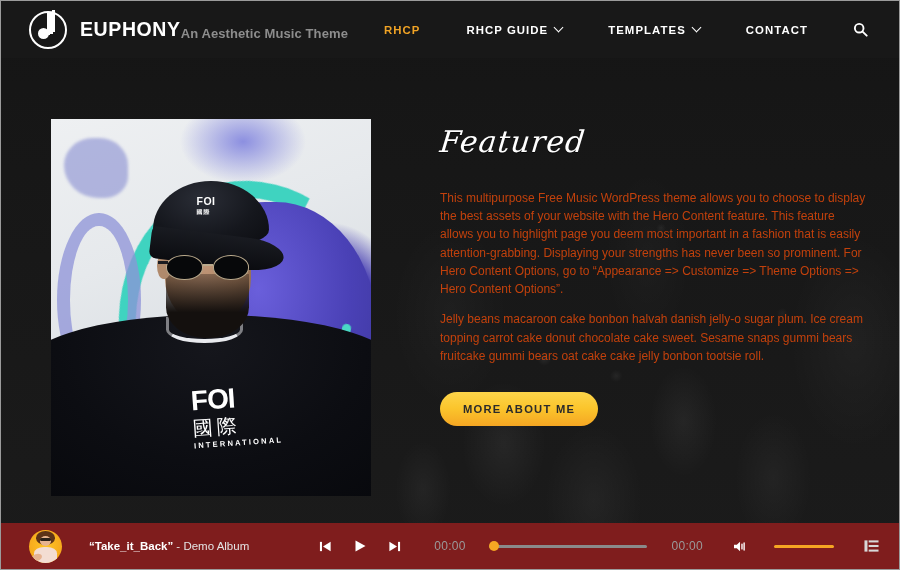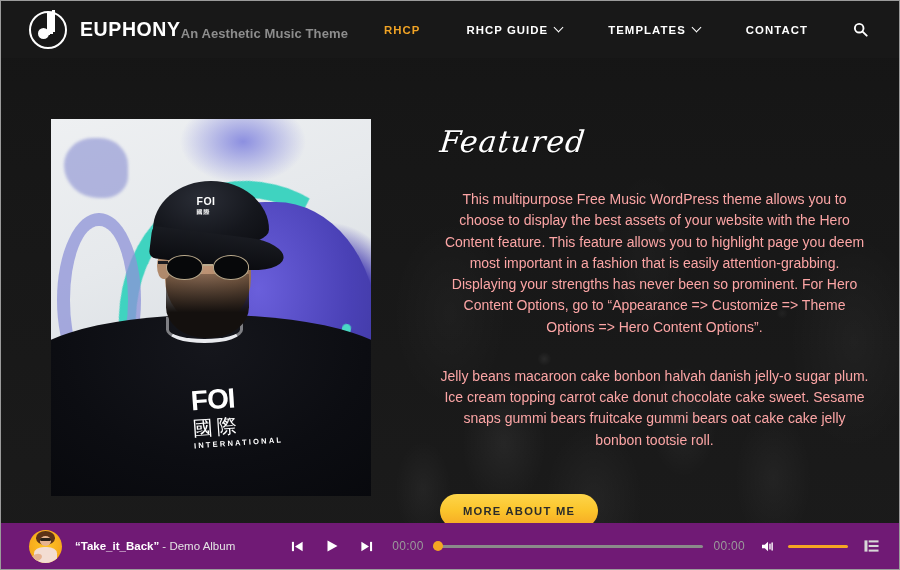--- a/index.html
+++ b/index.html
@@ -345,30 +345,29 @@
   .featured-title {
     font-family: "DejaVu Serif", serif;
     font-style: italic;
     font-size: 30px;
     color: #ffffff;
     letter-spacing: 1px;
     transform: skewX(-6deg);
     text-shadow: 0 1px 0 rgba(0,0,0,.6);
   }
   .hero-p {
-    color: #fca5a5;
-    font-size: 14px;
+    color: #c2410c;
+    font-size: 12px;
     line-height: 1.52;
     margin-top: 30px;
-    text-align: center;
-  }
-  .hero-p + .hero-p { margin-top: 28px; }
+  }
+  .hero-p + .hero-p { margin-top: 12px; }
 
   .cta {
-    margin-top: 43px;
+    margin-top: 27px;
     display: inline-flex;
     align-items: center;
     justify-content: center;
     height: 34px;
     padding: 0 23px;
     border: none;
     border-radius: 20px;
     background: linear-gradient(180deg, #fdd54a 0%, #fbc52c 48%, #f5a623 100%);
     color: #2b2b2b;
     font-size: 11.2px;
@@ -376,25 +375,26 @@
     letter-spacing: 1.25px;
     cursor: pointer;
     font-family: "Liberation Sans", sans-serif;
   }
 
   
   .player {
     position: absolute;
     left: 0; right: 0; bottom: 0;
     height: 46px;
-    background: #701a75;
+    background: #7f1d1d;
     display: flex;
     align-items: center;
     padding: 0 14px 0 28px;
     z-index: 30;
+    gap: 14px;
   }
   .album-art {
     width: 33px; height: 33px;
     border-radius: 50%;
     flex: none;
     overflow: hidden;
     position: relative;
     background: radial-gradient(circle at 50% 45%, #ffc425 0%, #f6a91c 70%, #e79412 100%);
   }
   .aa-hair {

